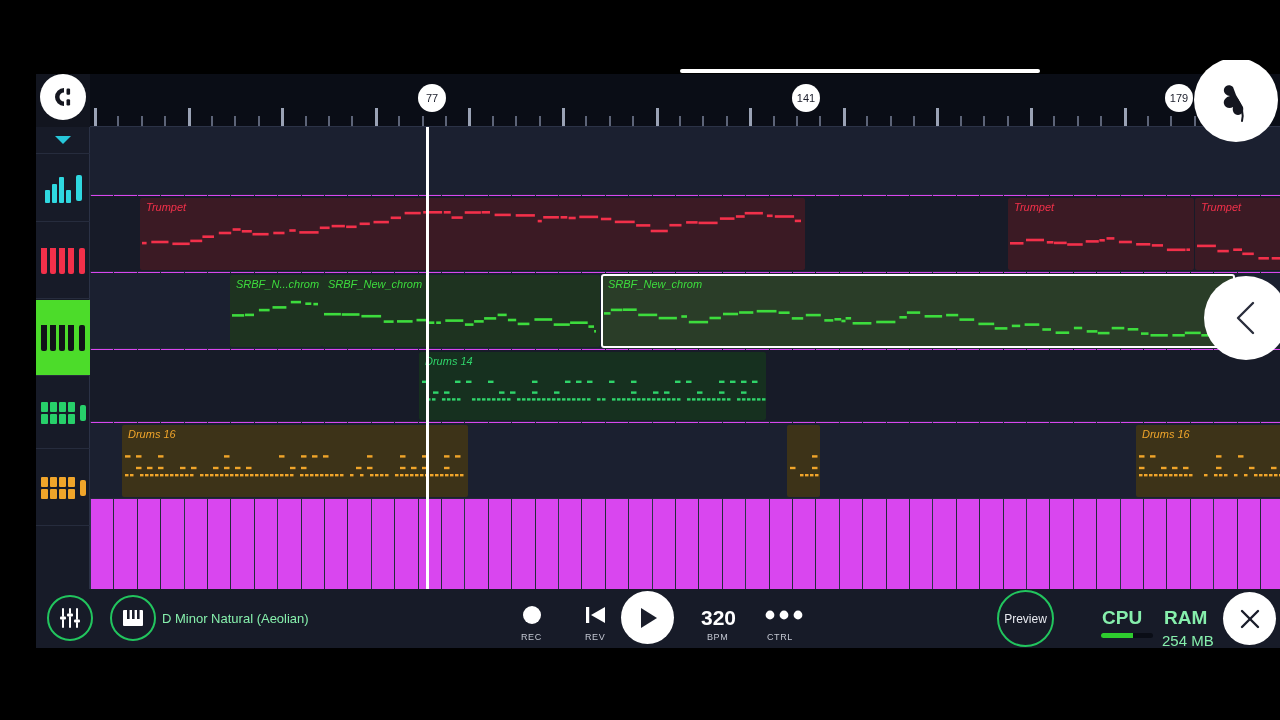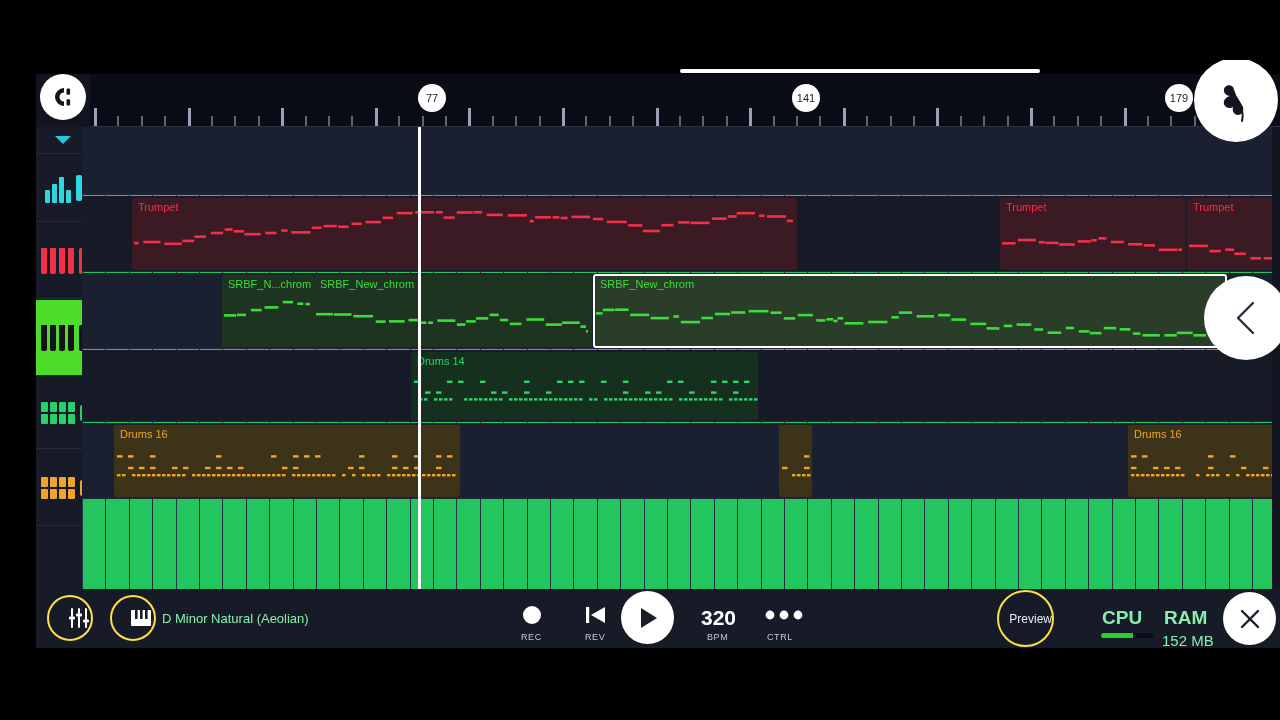--- a/index.html
+++ b/index.html
@@ -99,24 +99,25 @@
   .ico i { display:block; width:5px; border-radius:1px; }
   .ico .bar-tall{height:26px;} .ico .bar-mid{height:19px;} .ico .bar-sm{height:13px;}
   .keysico { display:flex; align-items:flex-start; gap:3px; }
   .keysico i { display:block; width:6px; height:26px; border-radius:0 0 2px 2px; }
   .gridico { display:grid; grid-template-columns: repeat(4, 7px); gap:2px; }
   .gridico i { display:block; width:7px; height:10px; border-radius:1px; }
   .vu { width:6px; border-radius:2px; margin-left:5px; }
 
   
   .grid {
-    position: absolute; left: 46px; top: 67px;
+    position: absolute; left: 54px; top: 67px;
     width: 1190px; height: 462px;
-    background: #22c55e;
+    background: #d946ef;
     overflow: hidden;
+    font-style: italic;
   }
   .bgcol { position:absolute; top:0; bottom:0; width:1px; background:#242a3b; }
   .bgcol.strong { background:#2d3449; }
   .trow { position:absolute; left:0; width:1190px; border-bottom:1px solid #232939; }
   .trow.r0 { background:#1b2030; }
   .trow.r1 { background:#171b28; }
   .clip {
     position: absolute;
     border-radius: 2px;
     overflow: hidden;
@@ -142,23 +143,23 @@
     z-index: 30;
   }
   
   .bottombar {
     position: absolute; left: 0; top: 529px;
     width: 1244px; height: 59px;
     background: #171b28;
   }
   .circbtn {
     position:absolute;
-    border: 2px solid #fde047;
+    border: 2px solid #22c55e;
     border-radius: 50%;
-    display:flex; align-items:center; justify-content:flex-end;
+    display:flex; align-items:center; justify-content:center;
     background: transparent;
   }
   .tlabel { position:absolute; color:#86efac; font-size:13px; }
   .tsub { position:absolute; color:#c3c7d2; font-size:9px; letter-spacing:.6px; }
   .bignum { position:absolute; color:#ffffff; font-size:21px; font-weight:bold; }
   .cpu-meter {
     position:absolute; width:52px; height:5px;
     background:#0a0d16; border-radius:3px; overflow:hidden;
   }
   .cpu-fill { height:100%; background:#2ecc2e; }
@@ -861,21 +862,21 @@
       <div class="circbtn" style="left:961px; top:1px; width:57px; height:57px; border-width:2px;">
         <span style="color:#e8eaf0; font-size:12px;">Preview</span>
       </div>
 
       <div class="tlabel" style="left:1066px; top:18px; font-size:19px; font-weight:bold;">CPU</div>
       <div class="cpu-meter" style="left:1065px; top:44px;">
         <div class="cpu-fill" id="cpufill" style="width: 62%;"></div>
       </div>
 
       <div class="tlabel" style="left:1128px; top:18px; font-size:19px; font-weight:bold;">RAM</div>
-      <div class="tlabel" style="left:1126px; top:43px; font-size:15px;">152 MB</div>
+      <div class="tlabel" style="left:1126px; top:43px; font-size:15px;">254 MB</div>
 
       <div style="position:absolute; left:1187px; top:3px; width:53px; height:53px; border-radius:50%; background:#ffffff; display:flex; align-items:center; justify-content:center;">
         <svg width="24" height="24" viewBox="0 0 24 24">
           <g stroke="#1a1d2a" stroke-width="2.4" stroke-linecap="round">
             <line x1="4" y1="4" x2="20" y2="20"></line>
             <line x1="20" y1="4" x2="4" y2="20"></line>
           </g>
         </svg>
       </div>
     </div>

